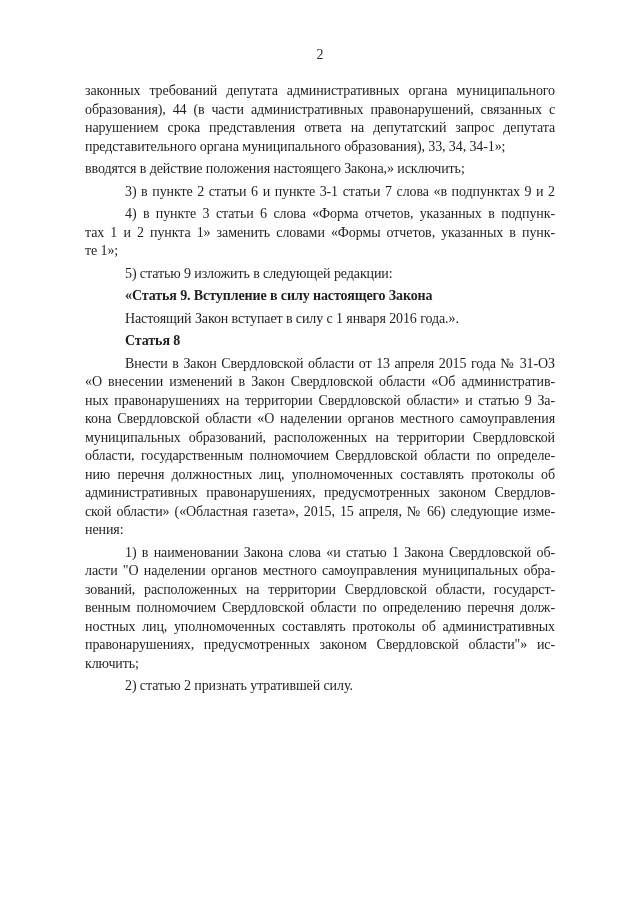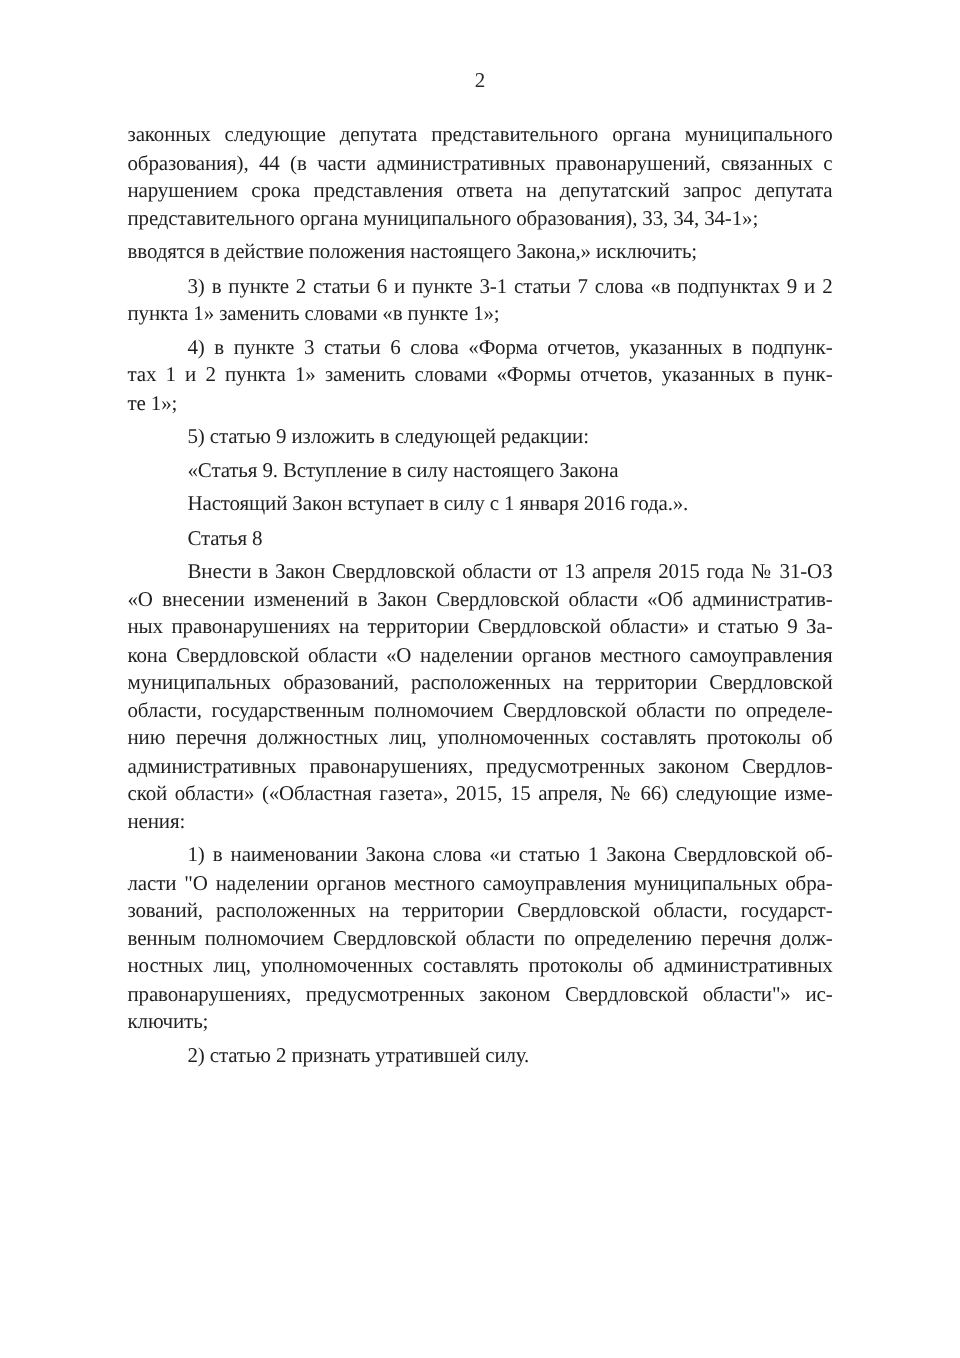--- a/index.html
+++ b/index.html
@@ -24,48 +24,47 @@
     margin-bottom: 17.5px;
     color: #2a2a2a;
   }
   .content {
     width: 470px;
     font-size: 14px;
     line-height: 18.5px;
     letter-spacing: -0.1px;
   }
   .para { margin-bottom: 4px; }
-  .para.heading { font-weight: normal; margin-top: 3px; }
+  .para.heading { font-weight: bold; margin-top: 3px; }
   .line {
     text-align: justify;
     text-align-last: justify;
     white-space: normal;
     min-height: 18.5px;
   }
   .line.last-line { text-align-last: left; }
   .para.indent .line.first-line { text-indent: 40px; }
 </style>
 </head>
 <body>
 
 <div class="page">
   <div class="page-number">2</div>
   <div class="content" id="content">
       <div class="para">
-        <div class="line first-line">законных следующие депутата представительного органа муниципального</div>
+        <div class="line first-line">законных требований депутата административных органа муниципального</div>
         <div class="line">образования), 44 (в части административных правонарушений, связанных с</div>
         <div class="line">нарушением срока представления ответа на депутатский запрос депутата</div>
         <div class="line last-line">представительного органа муниципального образования), 33, 34, 34-1»;</div>
       </div>
       <div class="para indent">
         <div class="line last-line">вводятся в действие положения настоящего Закона,» исключить;</div>
       </div>
       <div class="para indent">
         <div class="line first-line">3) в пункте 2 статьи 6 и пункте 3-1 статьи 7 слова «в подпунктах 9 и 2</div>
-        <div class="line last-line">пункта 1» заменить словами «в пункте 1»;</div>
       </div>
       <div class="para indent">
         <div class="line first-line">4) в пункте 3 статьи 6 слова «Форма отчетов, указанных в подпунк-</div>
         <div class="line">тах 1 и 2 пункта 1» заменить словами «Формы отчетов, указанных в пунк-</div>
         <div class="line last-line">те 1»;</div>
       </div>
       <div class="para indent">
         <div class="line first-line last-line">5) статью 9 изложить в следующей редакции:</div>
       </div>
       <div class="para heading indent">

